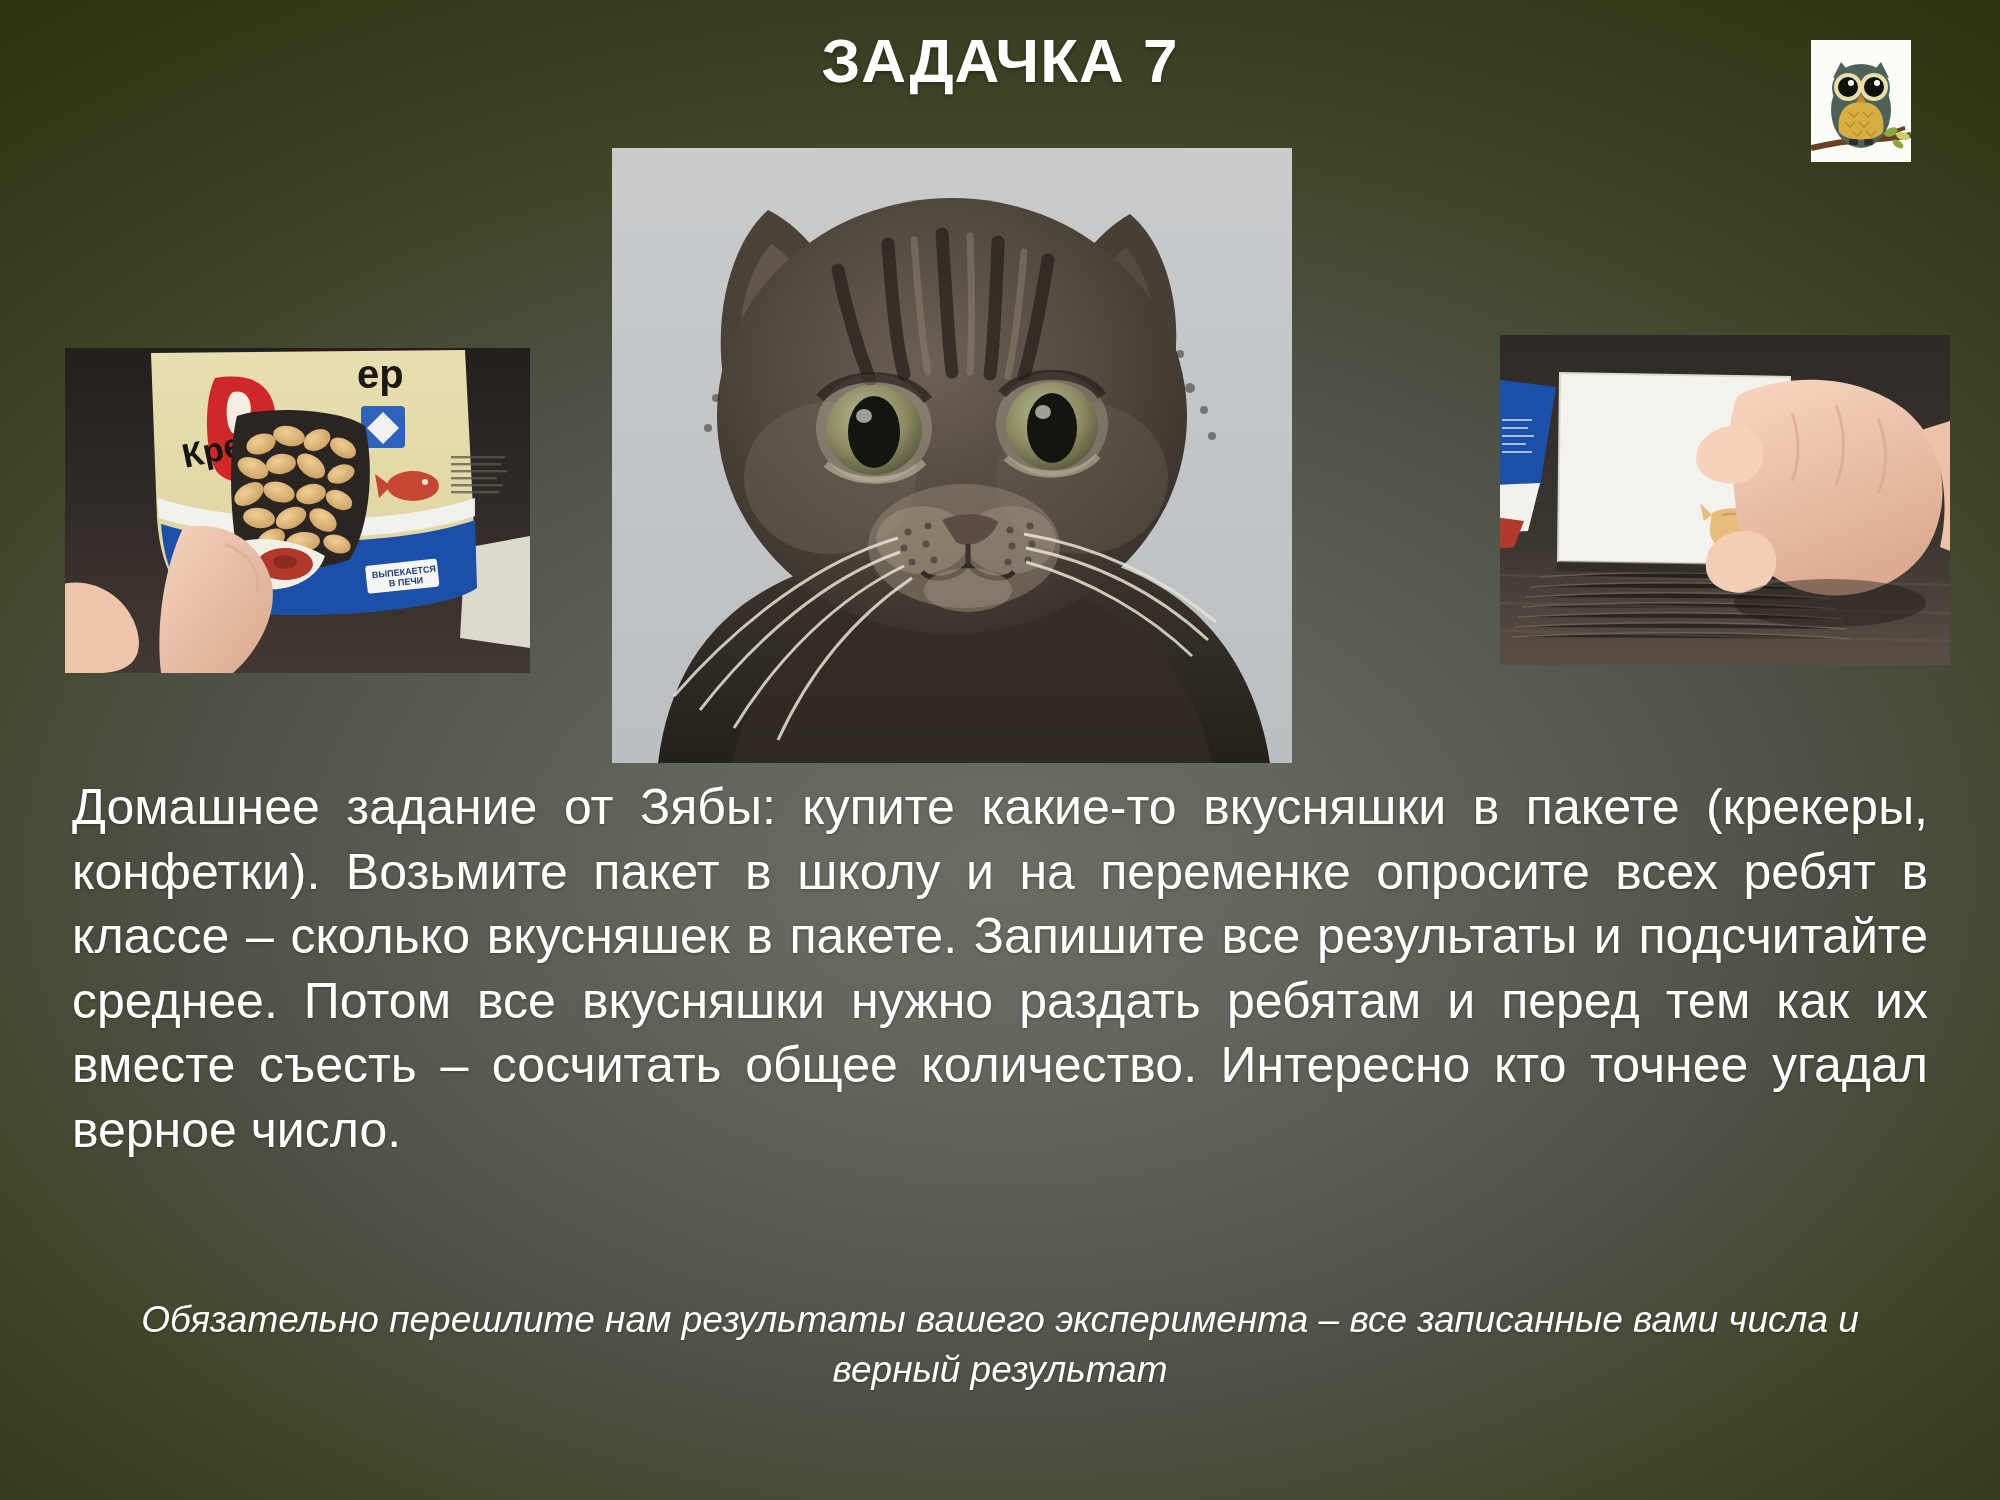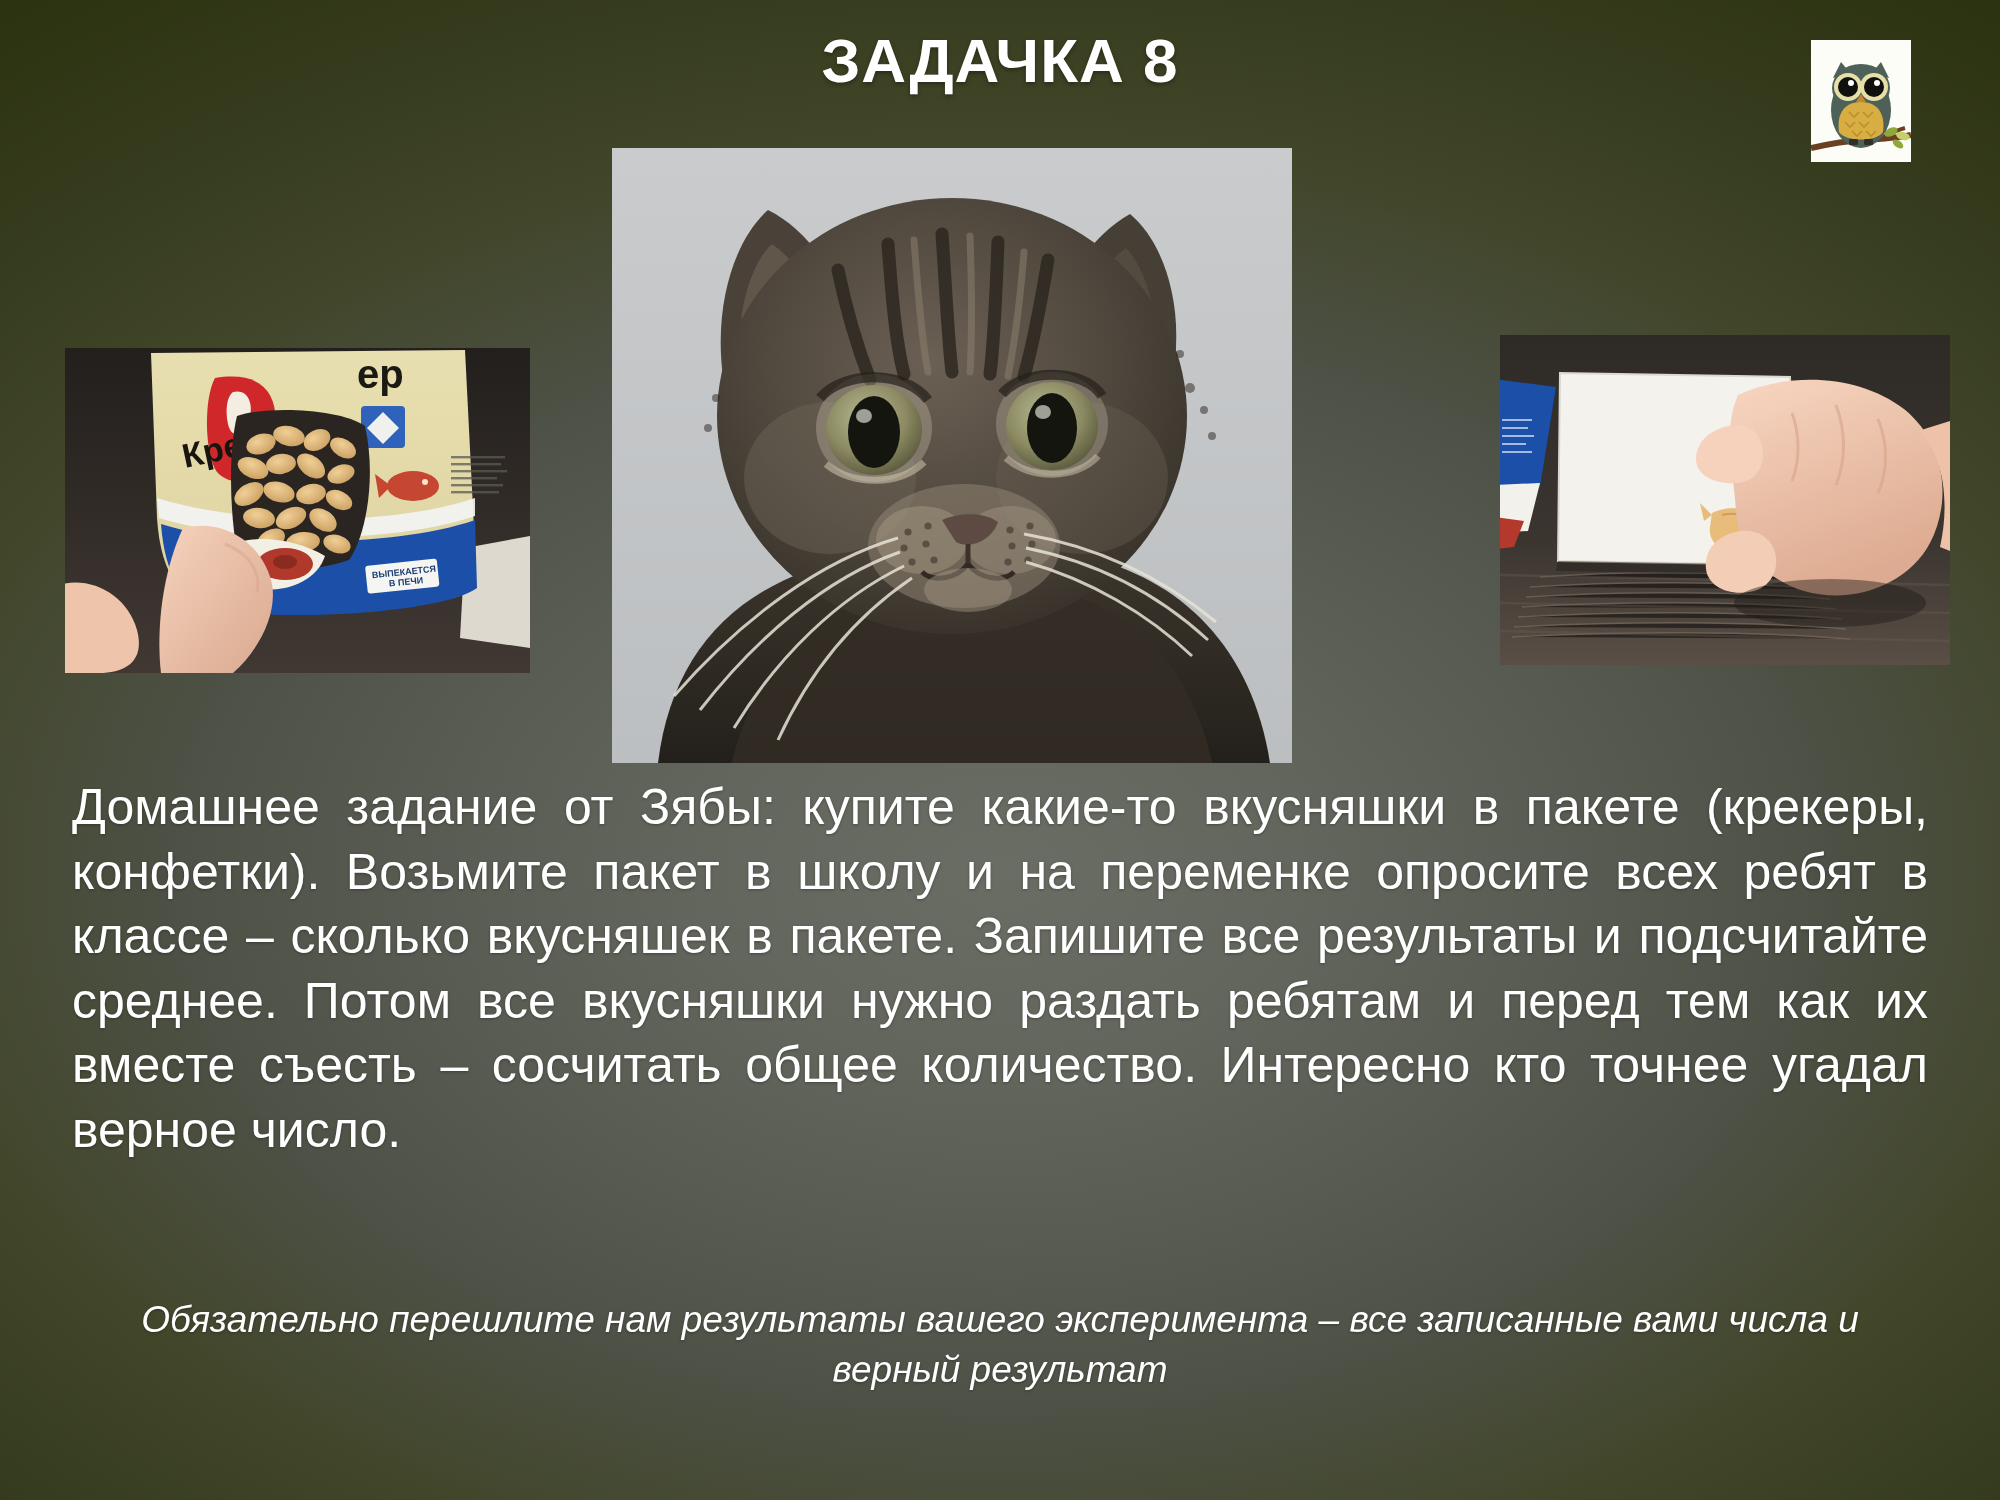--- a/index.html
+++ b/index.html
@@ -101,21 +101,21 @@
     font-style: italic;
     text-align: center;
     text-shadow: 0 1px 3px rgba(0,0,0,.30);
   }
 </style>
 </head>
 <body>
 
 <div id="slide">
 
-  <div id="title">ЗАДАЧКА 8</div>
+  <div id="title">ЗАДАЧКА 7</div>
 
   <div id="owl-logo">
     <svg viewBox="0 0 100 122" width="100" height="122" aria-hidden="true">
       <rect x="0" y="0" width="100" height="122" fill="#fdfdf8"></rect>
 
       <path d="M0 108 C 18 104, 34 101, 52 100 C 70 99, 86 98, 100 95" stroke="#6b3f22" stroke-width="6" fill="none"></path>
       <path d="M70 98 C 78 94, 86 90, 94 88" stroke="#6b3f22" stroke-width="4" fill="none"></path>
 
       <ellipse cx="80" cy="92" rx="7" ry="4" fill="#8fa83c" transform="rotate(-25 80 92)"></ellipse>
       <ellipse cx="92" cy="96" rx="7" ry="4" fill="#c7cf6b" transform="rotate(15 92 96)"></ellipse>

